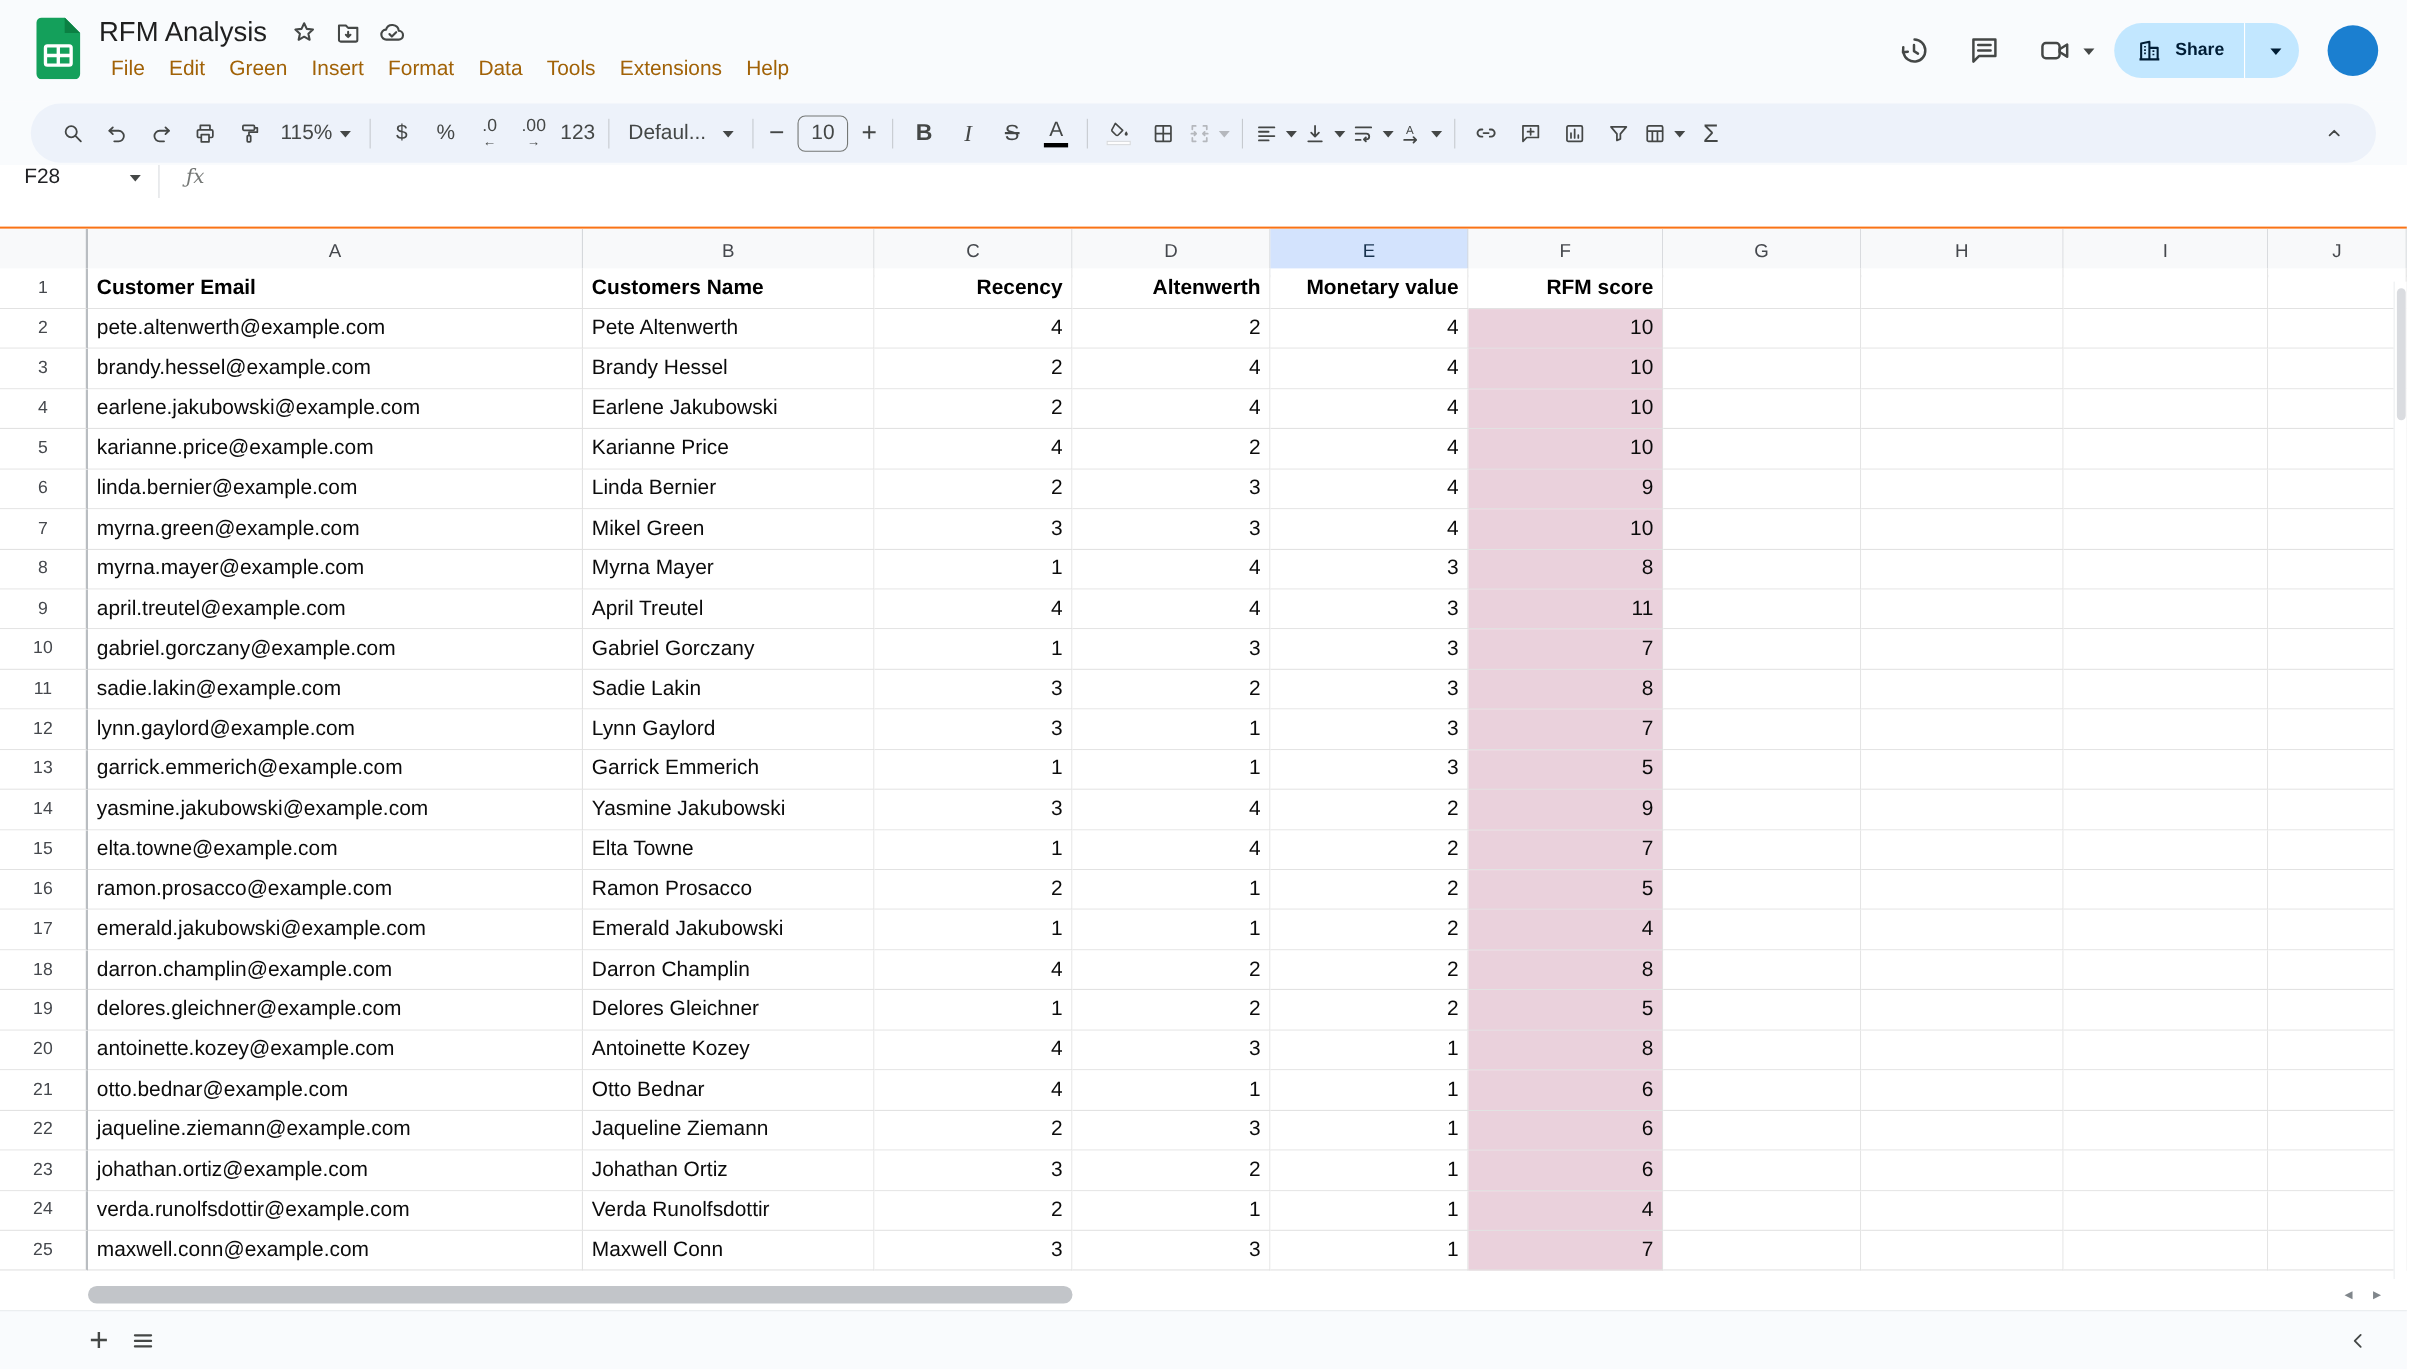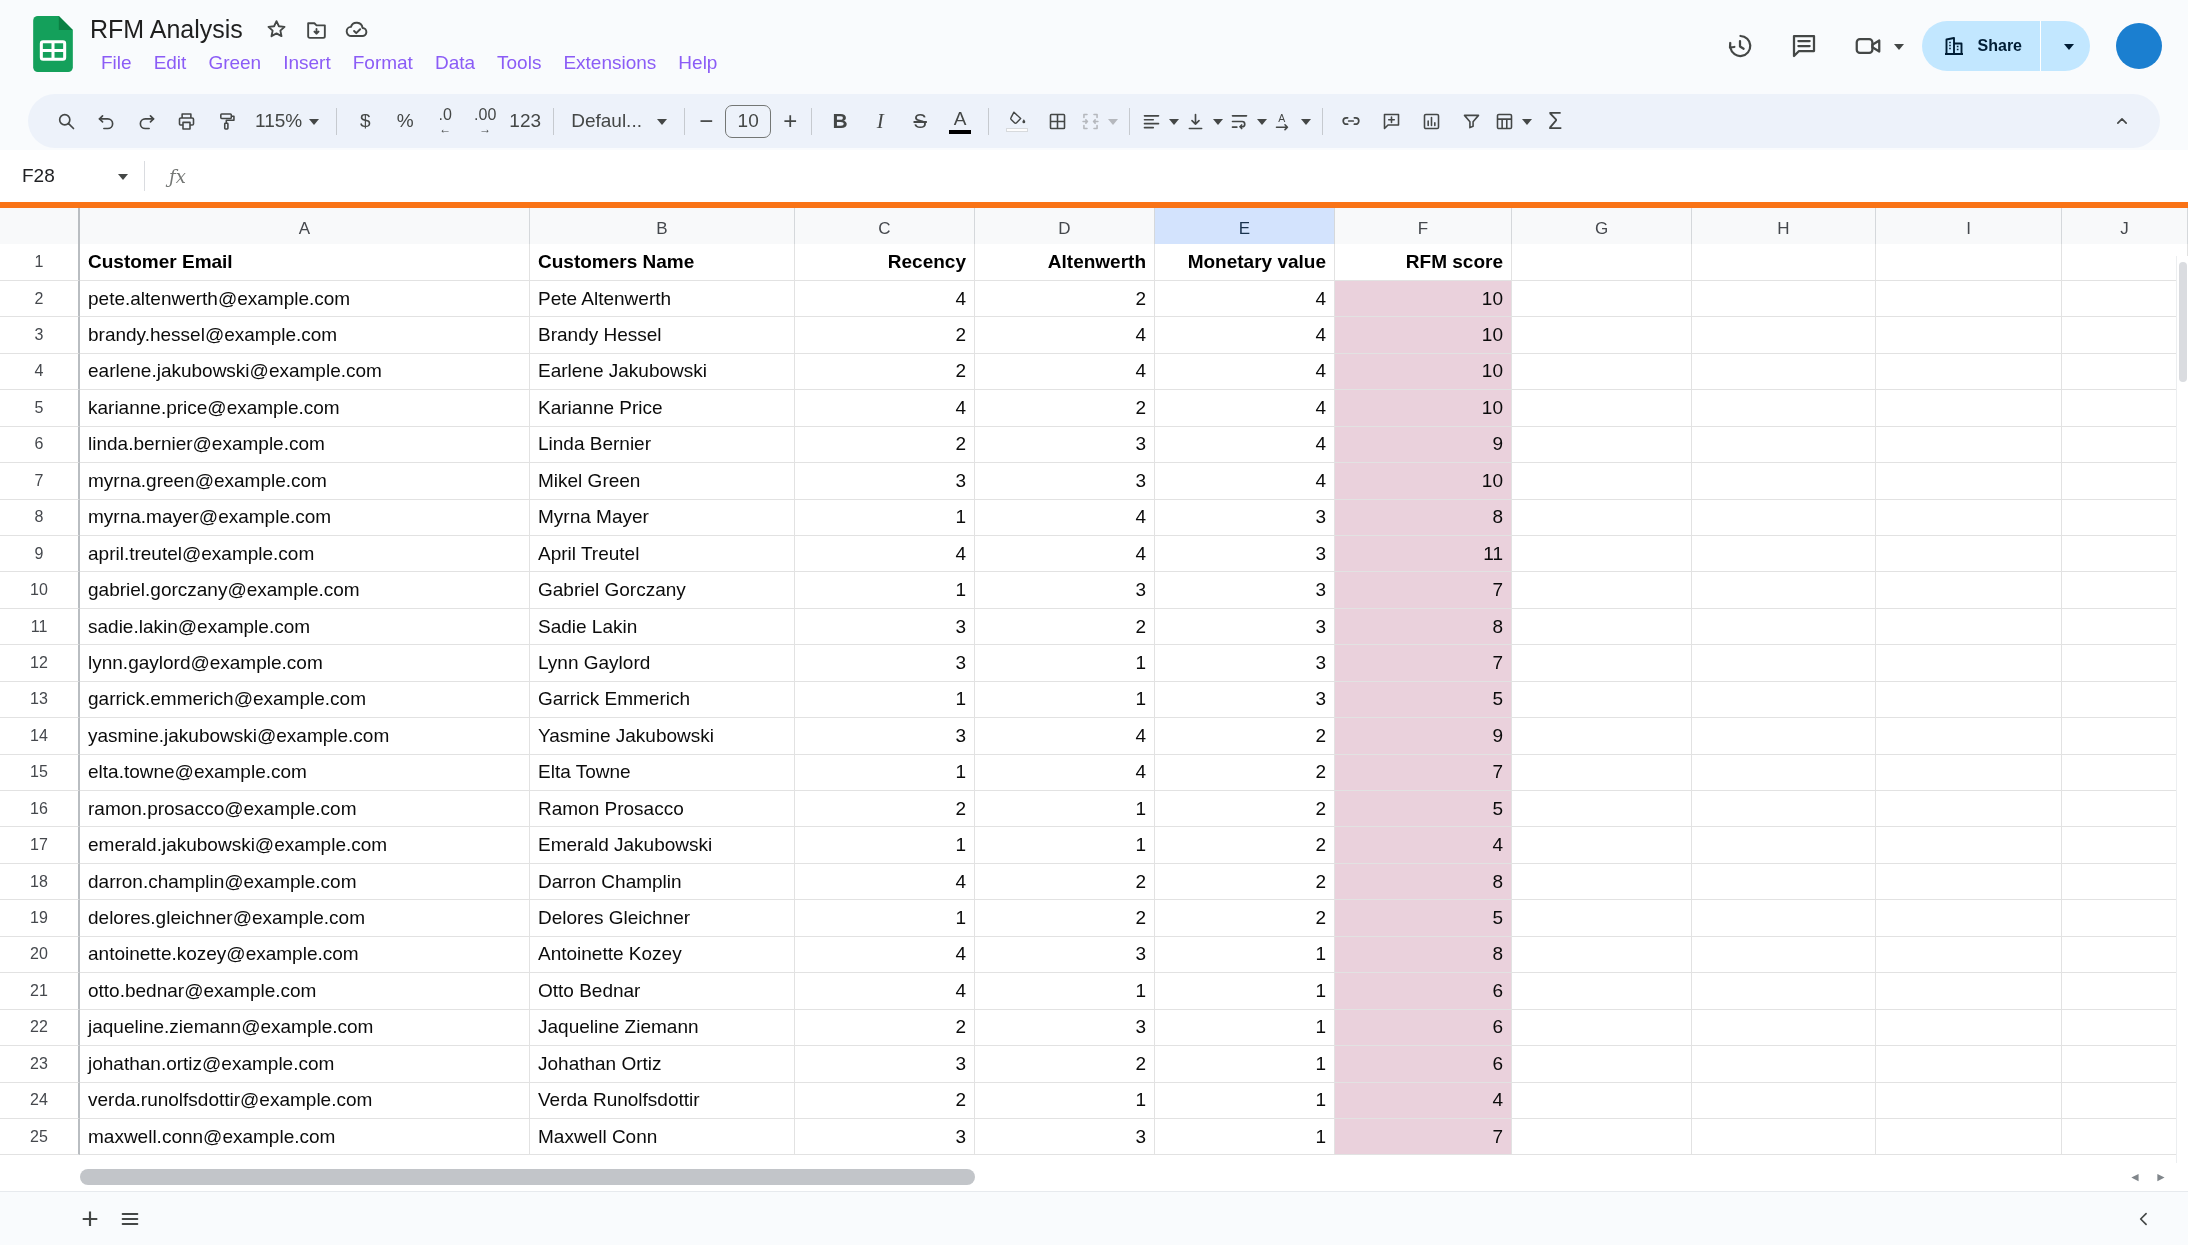--- a/index.html
+++ b/index.html
@@ -8,21 +8,21 @@
   .app { display:flex; flex-direction:column; width:2188px; height:1245px; }
 
   
   .titlebar { height:92px; background:#f9fbfd; display:flex; align-items:flex-start; padding:12px 26px 0 26px; }
   .logo { width:42px; height:56px; margin:4px 16px 0 6px; flex:0 0 auto; }
   .tb-left { display:flex; flex-direction:column; }
   .title-row { display:flex; align-items:center; height:34px; }
   .doc-title { font-size:25px; color:#1f1f1f; margin-right:14px; }
   .title-ico { width:26px; height:26px; margin:0 7px; display:flex; align-items:center; justify-content:center; }
   .menu-row { display:flex; margin-top:3px; }
-  .menu-item { font-size:19px; padding:3px 11px; border-radius:6px; color:#8b5cf6; cursor:default; }
+  .menu-item { font-size:19px; padding:3px 11px; border-radius:6px; color:#a16207; cursor:default; }
   .tb-spacer { flex:1; }
   .tb-right { display:flex; align-items:center; height:64px; margin-top:2px; }
   .tb-right .rico { width:30px; height:30px; margin:0 17px; }
   .share-pill { display:flex; align-items:center; background:#c2e7ff; border-radius:26px; height:50px; margin:0 14px 0 18px; overflow:hidden; }
   .share-main { display:flex; align-items:center; padding:0 18px 0 20px; height:100%; }
   .share-label { font-size:16px; font-weight:700; color:#001d35; margin-left:12px; }
   .share-sep { width:1px; height:100%; background:#fff; }
   .share-dd { padding:0 16px; height:100%; display:flex; align-items:center; }
   .avatar { width:46px; height:46px; border-radius:50%; background:#1b7fd0; margin-left:12px; }
 
@@ -43,21 +43,21 @@
   .ital-i { font-style:italic; font-family:"Liberation Serif", serif; font-size:21px; }
   .strike-s { text-decoration:line-through; font-size:20px; }
   .a-under { display:flex; flex-direction:column; align-items:center; line-height:1; }
   .a-under .bar { width:22px; height:4px; margin-top:2px; }
   .stack { display:flex; flex-direction:column; align-items:center; line-height:1; font-size:16px; }
   .stack small { font-size:12px; line-height:1; }
   .sigma { font-size:23px; }
   .tb-end { margin-left:auto; }
 
   
-  .formulabar { height:58px; background:#fff; display:flex; align-items:center; border-bottom:6px solid #f97316; }
+  .formulabar { height:58px; background:#fff; display:flex; align-items:flex-start; border-bottom:2px solid #f97316; }
   .namebox { width:128px; display:flex; align-items:center; padding-left:22px; font-size:19px; color:#202124; }
   .fml-sep { width:1px; height:30px; background:#dadce0; margin:0 10px 0 16px; }
   .fx { font-family:"DejaVu Serif", serif; font-style:italic; font-size:18px; color:#747775; margin-left:14px; }
 
   
   .grid-band { height:955px; position:relative; overflow:hidden; background:#fff; }
   .grid { display:grid; grid-template-columns:80px 450px 265px 180px 180px 180px 177px 180px 184px 186px minmax(0,1fr); grid-auto-rows:36.44px; }
   .grid > div { overflow:hidden; white-space:nowrap; }
   .ch { height:44px; background:#f8f9fa; border-right:1px solid #d5d8db; border-bottom:2px solid #b9bdc1;
         display:flex; align-items:center; justify-content:center; font-size:17px; color:#45484d; }

